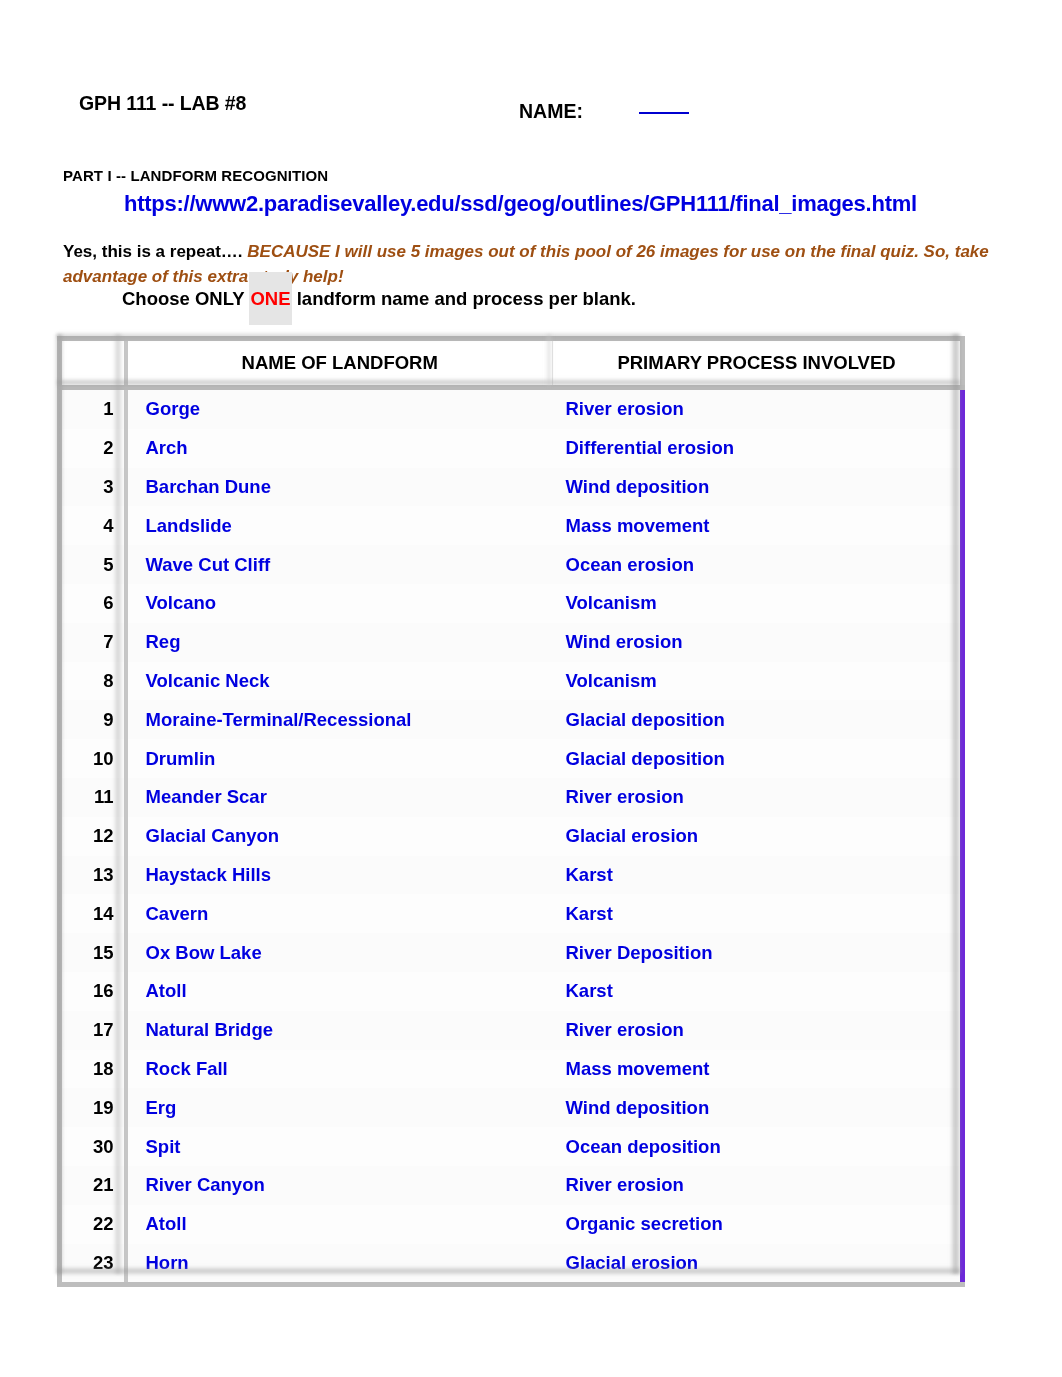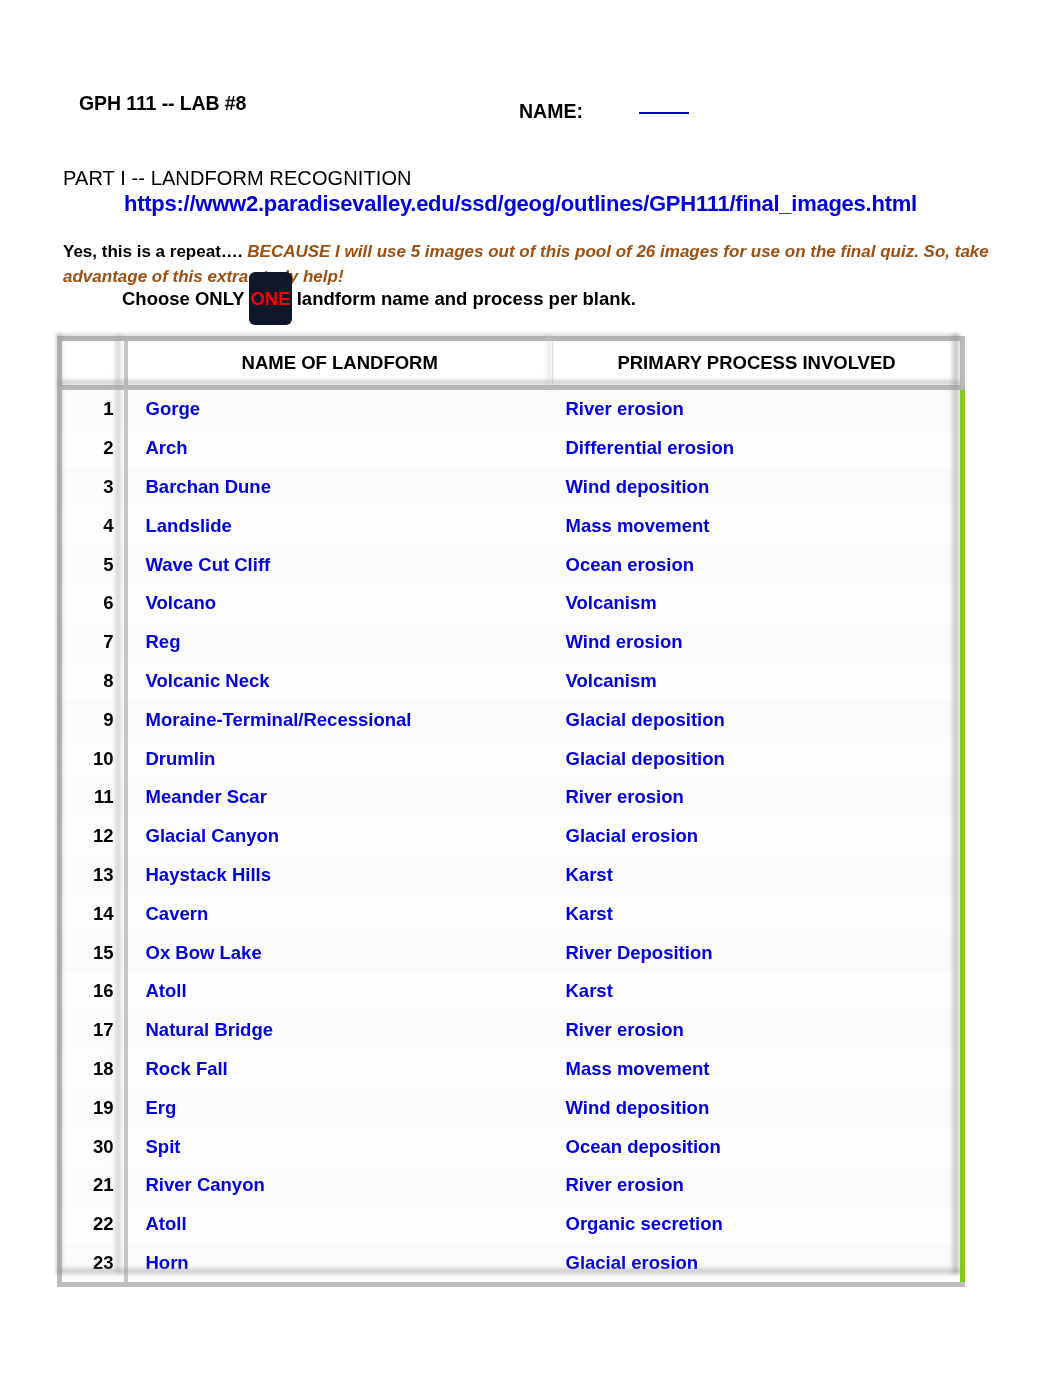--- a/index.html
+++ b/index.html
@@ -57,22 +57,22 @@
     width: 50px;
     height: 0;
     border-bottom: 2.5px solid #0000d0;
   }
 
   
   .part-title {
     position: absolute;
     left: 63px;
     top: 167px;
-    font-size: 20px;
-    font-weight: normal;
+    font-size: 15px;
+    font-weight: bold;
     letter-spacing: 0.1px;
     white-space: nowrap;
   }
   .part-url {
     position: absolute;
     left: 124px;
     top: 191px;
     font-size: 22px;
     font-weight: bold;
     color: #0000e0;
@@ -100,23 +100,22 @@
   .choose-line {
     position: absolute;
     left: 122px;
     top: 288px;
     font-size: 18.5px;
     font-weight: bold;
     white-space: nowrap;
   }
   .choose-line .one {
     color: #ff0000;
-    background: #0f172a;
+    background: #e5e5e5;
     padding: 16px 1px;
-    border-radius: 6px;
   }
 
   
   .lf-table-wrap {
     position: absolute;
     left: 57px;
     top: 336px;
     width: 903px;
     height: 936px;
   }
@@ -172,21 +171,21 @@
     border-right: 4px solid #c6c6c6;
     border-left: 5px solid #bdbdbd;
   }
   .lf-table tbody td.t-name {
     color: #0000e0;
     padding-left: 18px;
   }
   .lf-table tbody td.t-proc {
     color: #0000e0;
     padding-left: 13px;
-    border-right: 5px solid #84cc16;
+    border-right: 5px solid #6d28d9;
   }
   .lf-table tbody tr:last-child td {
     border-bottom: 5px solid #bdbdbd;
   }
 
   
   .edge-blur {
     position: absolute;
     pointer-events: none;
   }

